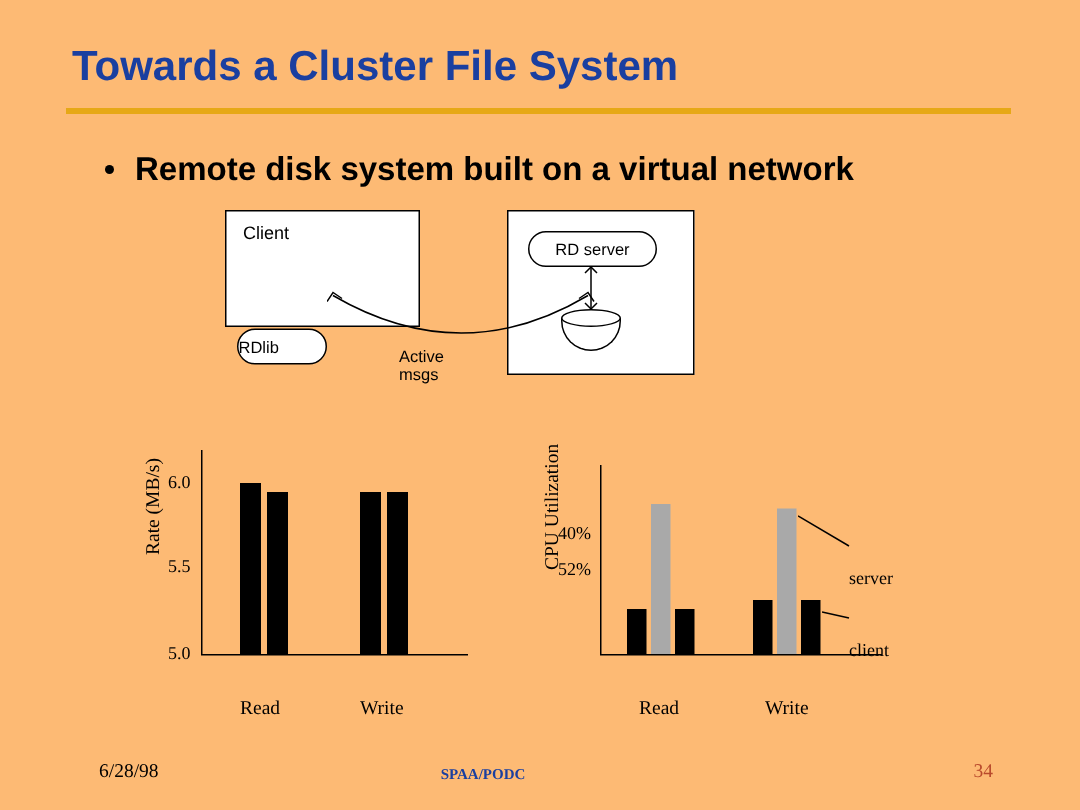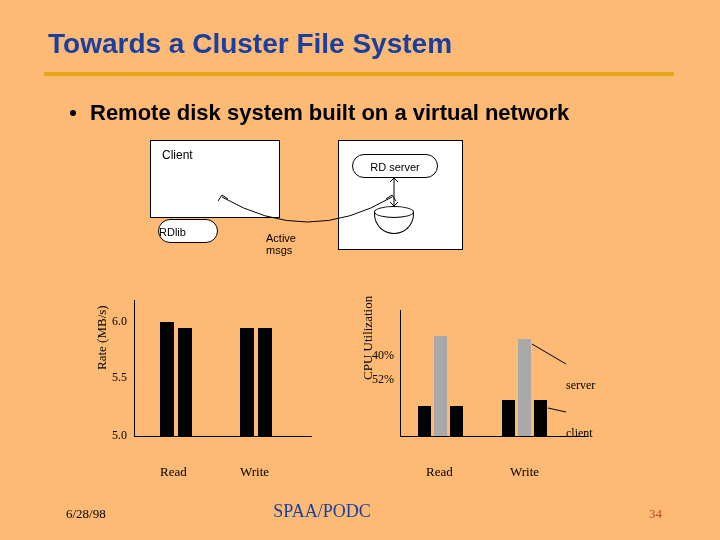--- a/index.html
+++ b/index.html
@@ -47,21 +47,21 @@
 
   .cat-label { position: absolute; top: 152px; font-family: "Times New Roman", serif; font-size: 13px; margin-top: 24px; }
 
   .legend { position: absolute; top: -4px; left: 150px; border: 1px solid #000; padding: 3px 6px 2px 5px; font-family: "Times New Roman", serif; font-size: 12px; background:#fff; }
   .legend-sw { display: inline-block; width: 11px; height: 11px; vertical-align: middle; margin-right: 4px; }
   .sw-black { background: #000; }
   .sw-gray { background: #a9a9a9; border: 1px solid #000; width:10px; height:10px; }
   .mini-label { position: absolute; font-family: "Times New Roman", serif; font-size: 12px; margin-top: 20px; }
 
   .footer-date { position: absolute; bottom: 18px; left: 66px; font-family: Liberation Serif, serif; font-size: 13px; color: #000; }
-  .footer-center { position: absolute; bottom: 18px; left: 0; width: 644px; text-align: center; font-family: "Times New Roman", serif; font-weight: normal; font-size: 18px; color: #1a3fa0; }
+  .footer-center { position: absolute; bottom: 18px; left: 0; width: 644px; text-align: center; font-family: "Times New Roman", serif; font-weight: bold; font-size: 10px; color: #1a3fa0; }
   .footer-num { position: absolute; bottom: 18px; right: 58px; font-family: "Times New Roman", serif; font-size: 13px; color: #b94a2c; }
 </style>
 </head>
 <body>
 
 <div class="slide">
 
   <div class="title">Towards a Cluster File System</div>
   <div class="title-rule"></div>
 

